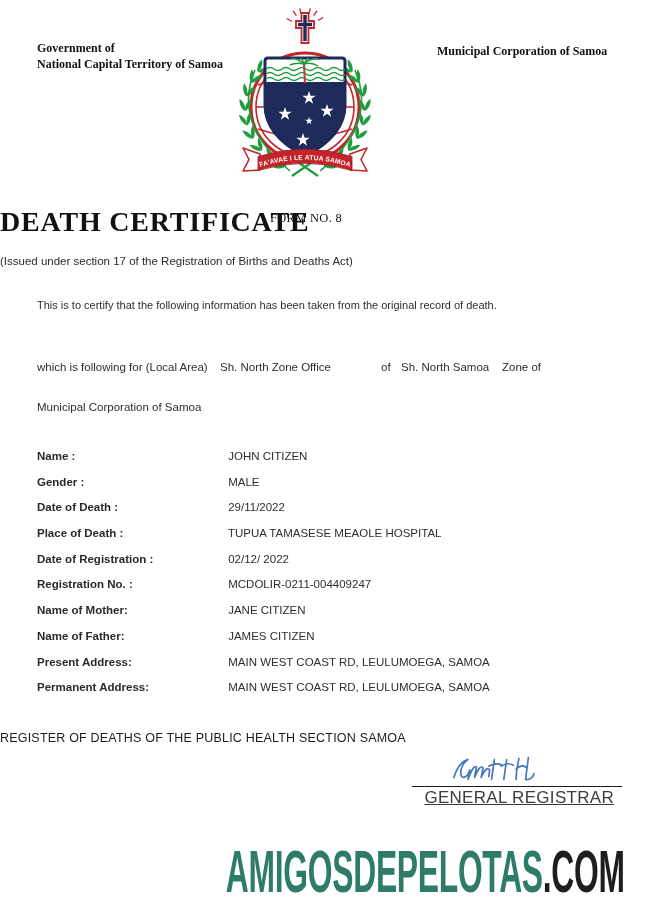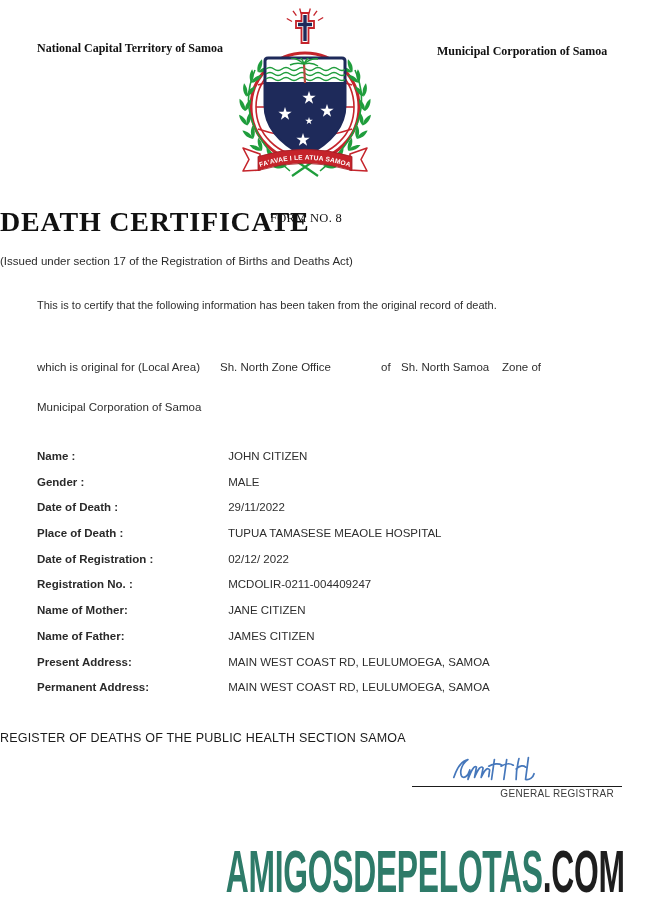--- a/index.html
+++ b/index.html
@@ -14,32 +14,33 @@
   .subtitle{top:255px;font-size:11.5px;color:#2b2b2b;}
   .certify{top:299px;left:37px;font-size:11px;}
   .zrow{top:361px;font-size:11.5px;}
   .zrow2{top:401px;left:37px;font-size:11.5px;}
   .fields{top:444px;left:37px;font-size:11.5px;}
   .frow{height:25.7px;line-height:25.7px;white-space:nowrap;}
   .flabel{display:inline-block;width:188px;font-weight:bold;color:#2a2a2a;}
   .fvalue{color:#2e2e2e;margin-top:36px;}
   .reg-head{top:731px;font-size:12.5px;font-weight:normal;color:#1c1c1c;letter-spacing:.2px;}
   .sig-line{top:786px;left:412px;width:210px;border-top:1.6px solid #1b1b1b;height:0;}
-  .sig-title{top:788px;left:412px;width:202px;text-align:right;font-size:10px;color:#3c3c3c;letter-spacing:.3px;}
+  .sig-title{top:788px;left:412px;width:202px;text-align:right;font-size:17px;color:#3c3c3c;letter-spacing:.3px;text-decoration:underline;}
   .watermark{bottom:9px;right:20px;font-size:60px;font-weight:bold;line-height:1;
              letter-spacing:-.5px;transform:scaleX(.53);transform-origin:100% 100%;white-space:nowrap;}
   .wm-brand{color:#2e7b69;}
   .wm-tld{color:#1e1e1e;}
 </style>
 </head>
 <body>
 
 <div class="page">
 
   <div class="abs serif hdr" style="top:41px;left:37px;">
+    <div>Government of</div>
     <div>National Capital Territory of Samoa</div>
   </div>
   <div class="abs serif hdr" style="top:44px;left:437px;">Municipal Corporation of Samoa</div>
 
   <svg class="abs" style="top:8px;left:230px;" width="150" height="170" viewBox="0 0 150 170">
     <defs>
       <path id="shieldP" d="M35,53 Q35,50 38,50 L112,50 Q115,50 115,53 L115,97 Q115,128 75,148 Q35,128 35,97 Z"></path>
       <clipPath id="shieldClip">
           <use href="#shieldP"></use>
         </clipPath>
@@ -137,21 +138,21 @@
       </text>
     </g>
   </svg>
 
   <div class="abs serif form-no">FORM NO. 8</div>
   <div class="abs serif center title">DEATH CERTIFICATE</div>
   <div class="abs center subtitle">(Issued under section 17 of the Registration of Births and Deaths Act)</div>
 
   <div class="abs certify">This is to certify that the following information has been taken from the original record of death.</div>
 
-  <div class="abs zrow" style="left:37px;">which is original for (Local Area)</div>
+  <div class="abs zrow" style="left:37px;">which is following for (Local Area)</div>
   <div class="abs zrow" style="left:220px;">Sh. North Zone Office</div>
   <div class="abs zrow" style="left:381px;">of</div>
   <div class="abs zrow" style="left:401px;">Sh. North Samoa</div>
   <div class="abs zrow" style="left:502px;">Zone of</div>
   <div class="abs zrow2">Municipal Corporation of Samoa</div>
 
   <div class="abs fields">
     <div class="frow">
       <span class="flabel">Name :</span>
       <span class="fvalue">JOHN CITIZEN</span>

